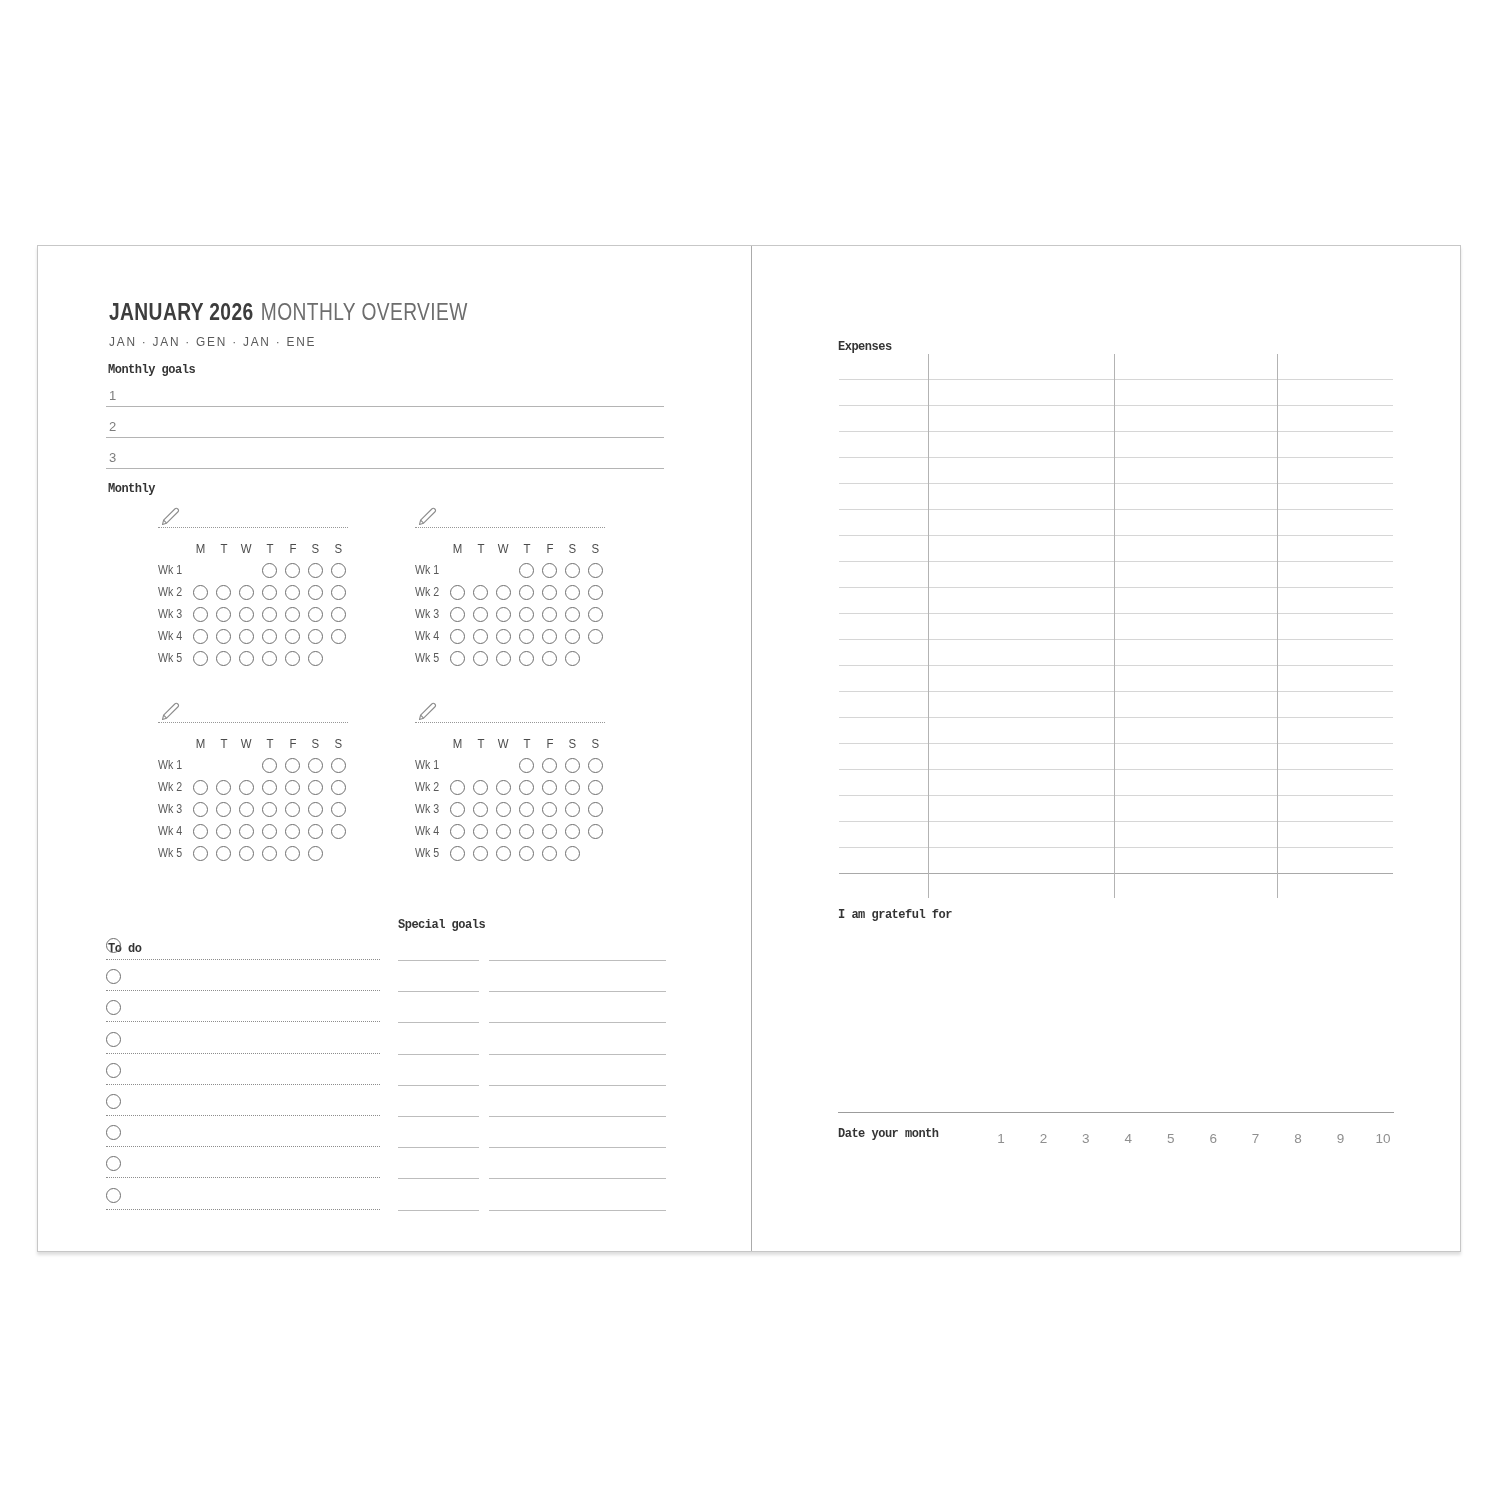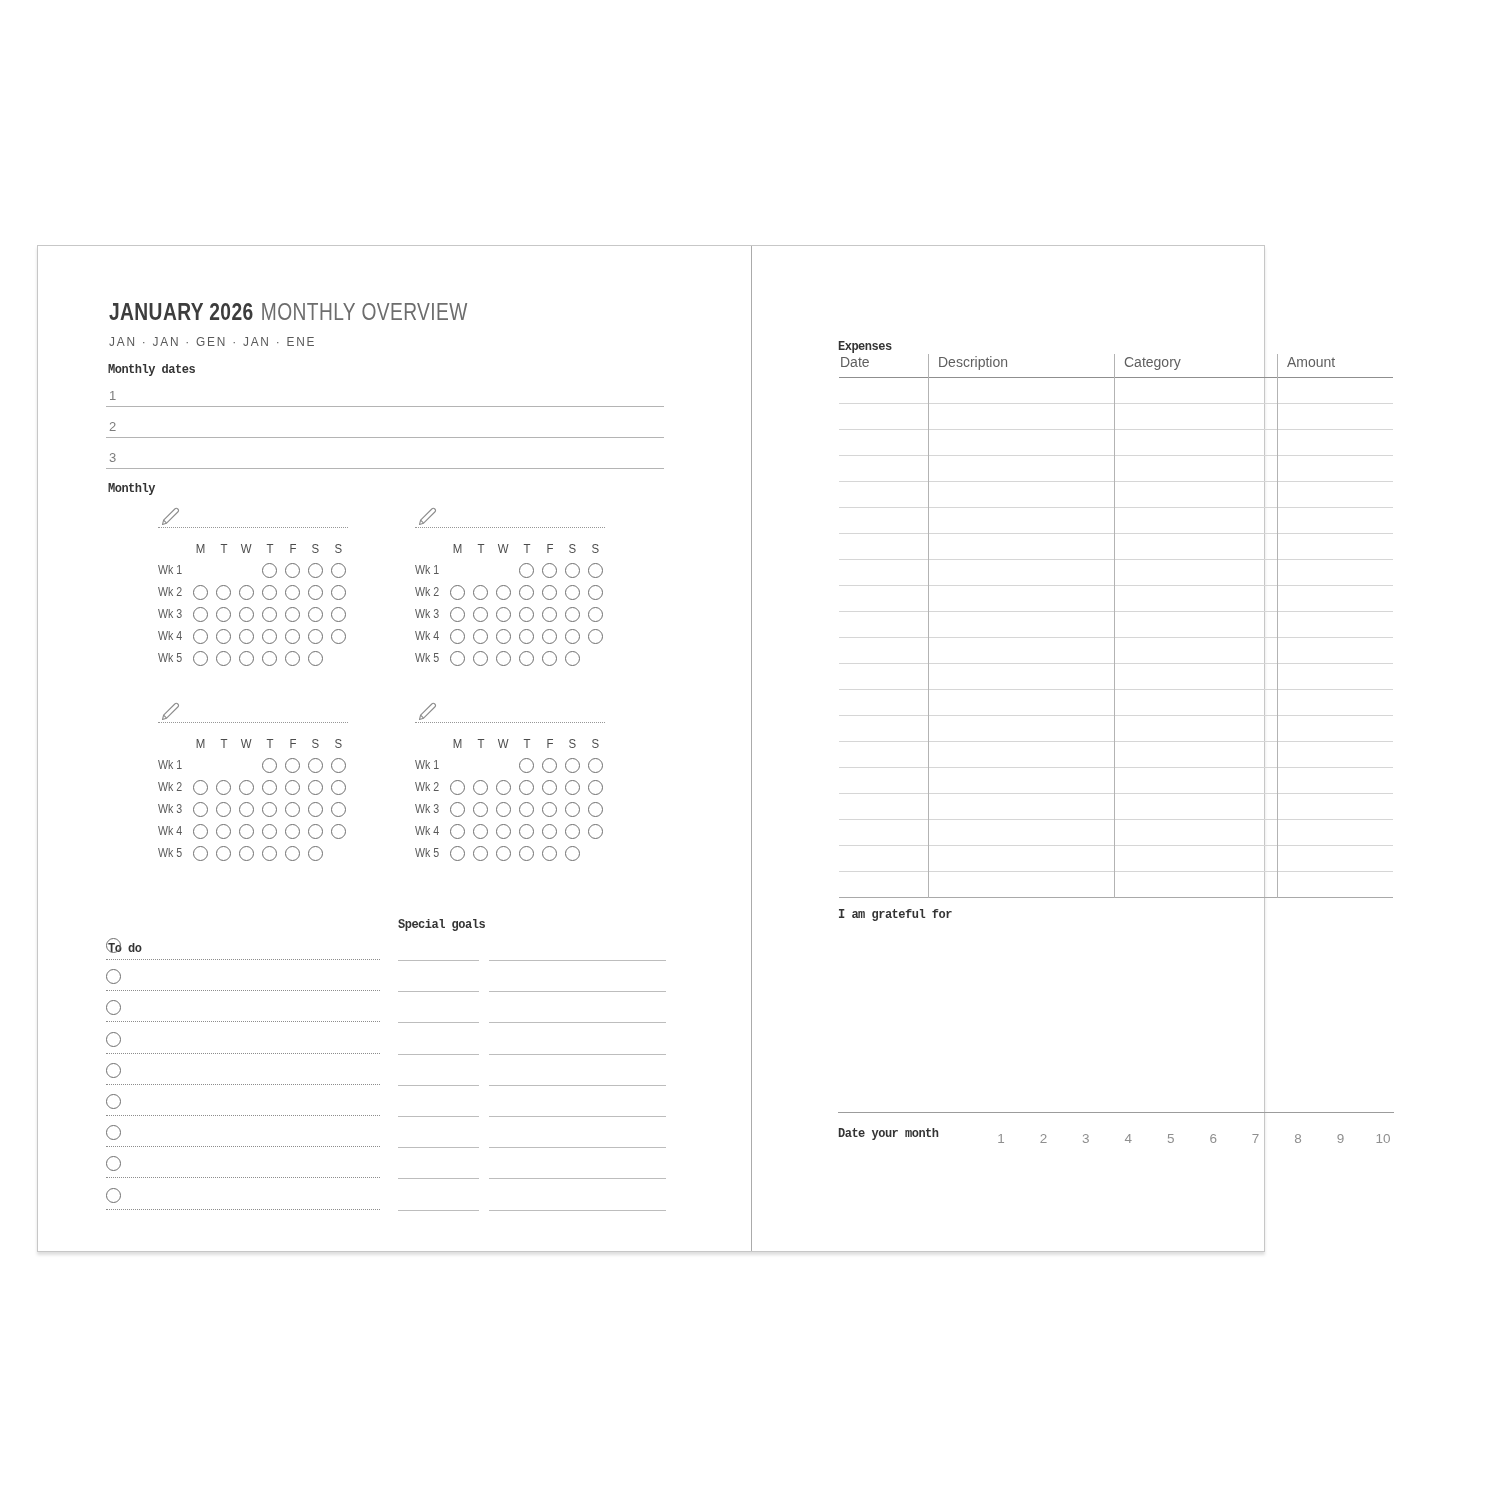--- a/index.html
+++ b/index.html
@@ -1,20 +1,20 @@
 <!DOCTYPE html>
 <html><head>
 <meta charset="utf-8">
 <style>
   * { margin:0; padding:0; box-sizing:border-box; }
   html,body { width:1500px; height:1500px; background:#ffffff; font-family:"Liberation Sans", sans-serif; }
   body { position:relative; overflow:hidden; }
 
   .spread {
-    position:absolute; left:37px; top:245px; width:1228px; height:1007px;
+    position:absolute; left:37px; top:245px; width:1424px; height:1007px;
     background:#fff; border:1px solid #c7c7c7;
     box-shadow:0 3px 3px rgba(0,0,0,0.13);
   }
   .gutter { position:absolute; left:713px; top:0; height:100%; width:1px; background:#ababab; }
 
   .abs { position:absolute; }
 
   
   .tw {
     font-family:"Liberation Mono", monospace; font-weight:700;
@@ -80,21 +80,21 @@
 <body>
 
 <div class="spread">
 
   <div>
     <div class="abs title">
       <span>JANUARY 2026</span><span class="rest">MONTHLY OVERVIEW</span>
     </div>
     <div class="abs subtitle">JAN · JAN · GEN · JAN · ENE</div>
 
-    <div class="abs tw goals-label">Monthly dates</div>
+    <div class="abs tw goals-label">Monthly goals</div>
     <div id="goal-rows">
         <div class="goal-row" style="top: 140px;"><span class="goal-num">1</span></div>
         <div class="goal-row" style="top: 171px;"><span class="goal-num">2</span></div>
         <div class="goal-row" style="top: 202px;"><span class="goal-num">3</span></div>
       </div>
 
     <div class="abs tw trk-label">Monthly</div>
     <div id="tracker-blocks">
   <div class="tracker" style="left: 120px; top: 258px;">
     <svg class="pencil" width="21" height="23" viewBox="0 0 21 23">
@@ -638,26 +638,20 @@
         <div class="sd-long" style="top: 963.6px;"></div>
       </div>
   </div>
 
   <div class="gutter"></div>
 
   <div>
     <div class="abs tw exp-label">Expenses</div>
 
     <div class="exp-table" id="exp-table">
-      <div class="exp-head" id="exp-head">
-          <div class="exp-hcell" style="width: 89px;">Date</div>
-          <div class="exp-hcell" style="width: 186px;">Description</div>
-          <div class="exp-hcell" style="width: 163px;">Category</div>
-          <div class="exp-hcell" style="width: 116px;">Amount</div>
-        </div>
       <div id="exp-rows">
           <div class="exp-row"></div>
           <div class="exp-row"></div>
           <div class="exp-row"></div>
           <div class="exp-row"></div>
           <div class="exp-row"></div>
           <div class="exp-row"></div>
           <div class="exp-row"></div>
           <div class="exp-row"></div>
           <div class="exp-row"></div>

